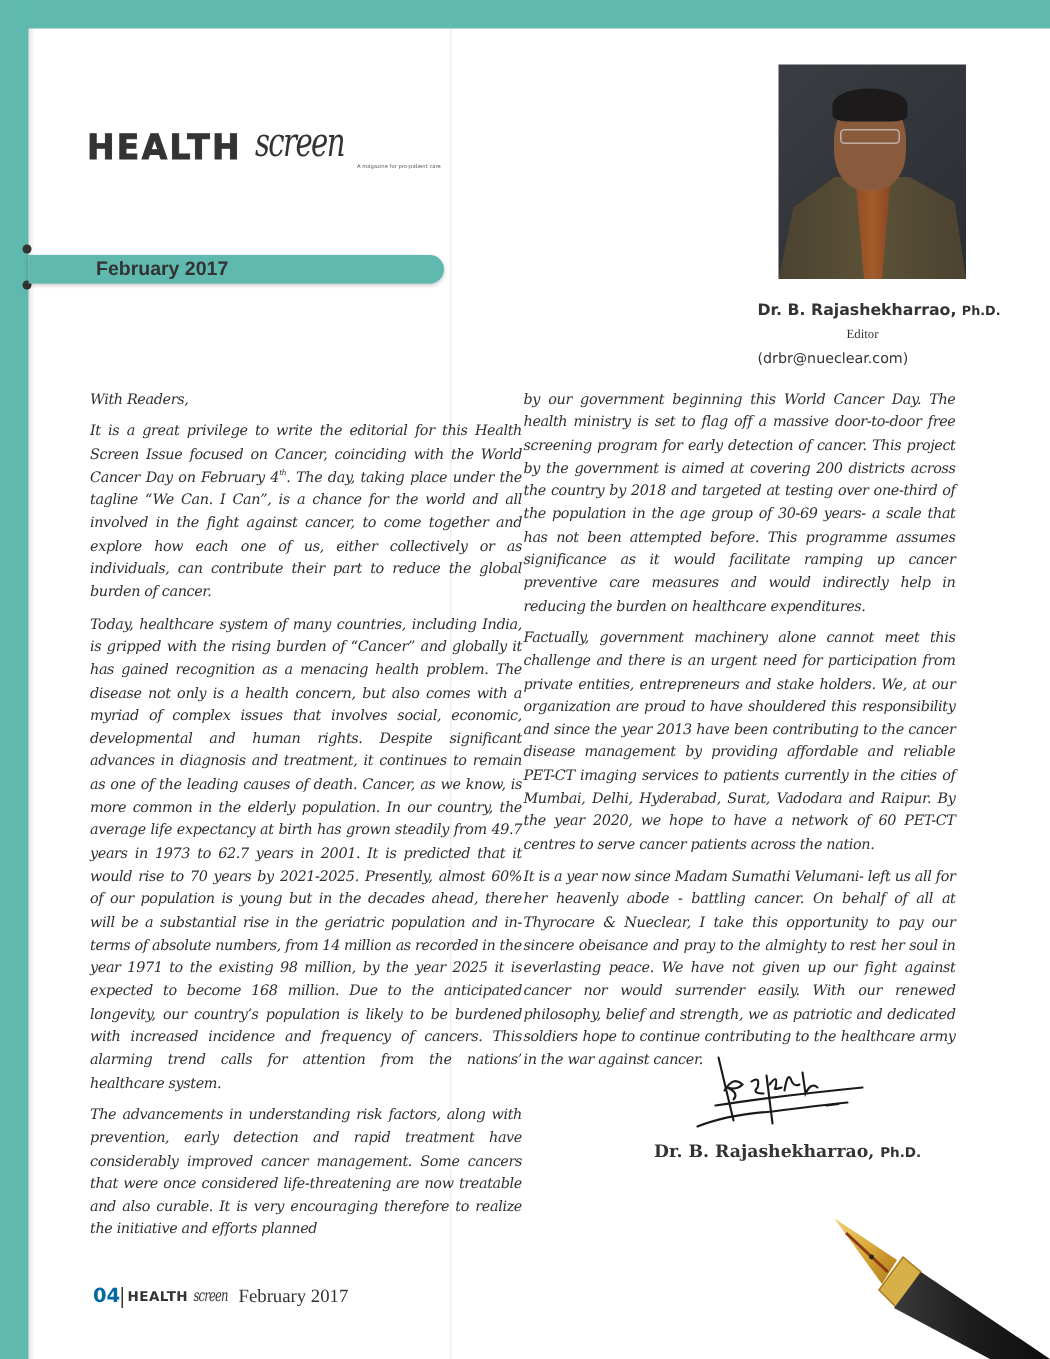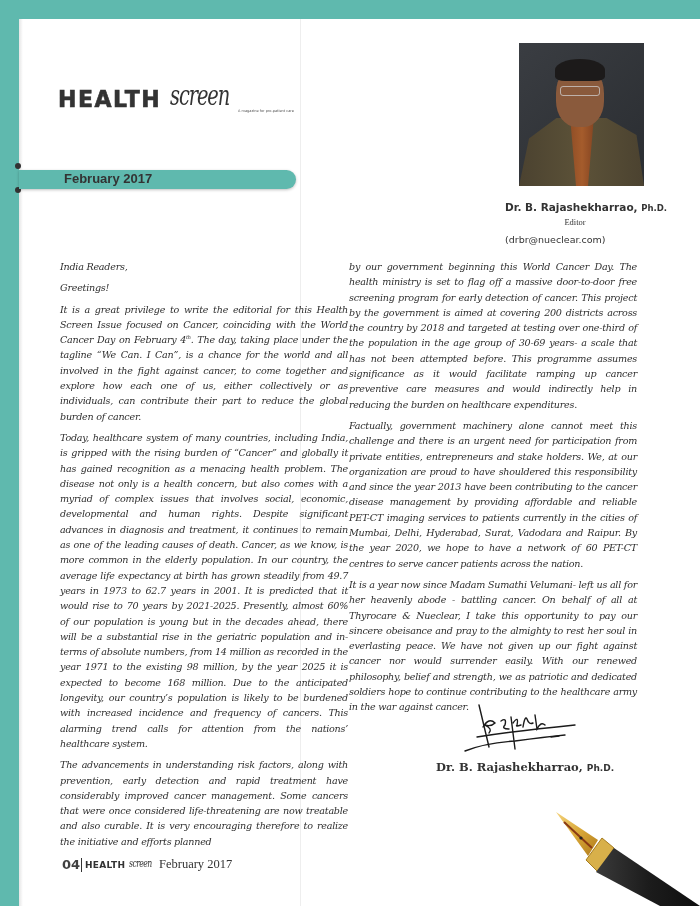--- a/index.html
+++ b/index.html
@@ -64,21 +64,21 @@
 
     
     .signature { position: absolute; left: 455px; top: 695px; width: 140px; height: 60px; }
     .sig-name { position: absolute; left: 436px; top: 760px; width: 170px; text-align: center;
       font-family: "DejaVu Serif", serif; font-weight: bold; font-size: 11.5px; color: #333; white-space: nowrap; }
     .sig-name .phd { font-family: "DejaVu Sans", sans-serif; font-size: 9px; }
 
     
     .footer { position: absolute; left: 62px; top: 857px; height: 18px; white-space: nowrap; }
     .footer-page { position: absolute; left: 0; top: 0; font-family: "DejaVu Sans", sans-serif;
-      font-weight: 900; font-size: 13px; color: #404040; text-align: right; }
+      font-weight: 900; font-size: 13px; color: #0369a1; text-align: right; }
     .footer-sep { position: absolute; left: 19px; top: 1px; width: 1px; height: 14px; background: #333; }
     .footer-health { position: absolute; left: 23px; top: 3px; font-family: "DejaVu Sans", sans-serif;
       font-weight: 900; font-size: 9px; color: #333; letter-spacing: 0.3px; }
     .footer-screen { position: absolute; left: 67px; top: 0px; font-family: "DejaVu Serif", serif;
       font-style: italic; font-size: 11px; color: #333; transform: scaleX(0.7); transform-origin: left top; letter-spacing: -0.8px; }
     .footer-date { position: absolute; left: 97px; top: 0px; font-family: "Liberation Serif", serif;
       font-size: 12.5px; color: #333; }
 
     
     .pen { position: absolute; left: 540px; top: 790px; width: 160px; height: 116px; overflow: hidden; }
@@ -111,22 +111,21 @@
   <div class="glasses"></div>
 </div>
 <div class="editor-name">
   <span>Dr. B. Rajashekharrao,</span>
   <span class="phd">Ph.D.</span>
 </div>
 <div class="editor-role">Editor</div>
 <div class="editor-email">(drbr@nueclear.com)</div>
 
 <div class="col col-left">
-  <p>India Readers,</p>
-  <p>Greetings!</p>
+  <p>With Readers,</p>
   <p><span>It is a great privilege to write the editorial for this Health Screen Issue focused on Cancer, coinciding with the World Cancer Day on February 4</span><sup>th</sup><span>.  The day, taking place under the tagline “We Can. I Can”, is a chance for the world and all involved in the fight against cancer, to come together and explore how each one of us, either collectively or as individuals, can contribute their part to reduce the global burden of cancer.</span></p>
   <p>Today, healthcare system of many countries, including India, is gripped with the rising burden of “Cancer” and globally it has gained recognition as a menacing health problem. The disease not only is a health concern, but also comes with a myriad of complex issues that involves social, economic, developmental and human rights. Despite significant advances in diagnosis and treatment, it continues to remain as one of the leading causes of death. Cancer, as we know, is more common in the elderly population. In our country, the average life expectancy at birth has grown steadily from 49.7 years in 1973 to 62.7 years in 2001. It is predicted that it would rise to 70 years by 2021-2025. Presently, almost 60% of our population is young but in the decades ahead, there will be a substantial rise in the geriatric population and in-terms of absolute numbers, from 14 million as recorded in the year 1971 to the existing 98 million, by the year 2025 it is expected to become 168 million. Due to the anticipated longevity, our country’s population is likely to be burdened with increased incidence and frequency of cancers. This alarming trend calls for attention from the nations’ healthcare system.</p>
   <p>The advancements in understanding risk factors, along with prevention, early detection and rapid treatment have considerably improved cancer management. Some cancers that were once considered life-threatening are now treatable and also curable. It is very encouraging therefore to realize the initiative and efforts planned</p>
 </div>
 
 <div class="col col-right">
   <p>by our government beginning this World Cancer Day. The health ministry is set to flag off a massive door-to-door free screening program for early detection of cancer. This project by the government is aimed at covering 200 districts across the country by 2018 and targeted at testing over one-third of the population in the age group of 30-69 years- a scale that has not been attempted before. This programme assumes significance as it would facilitate ramping up cancer preventive care measures and would indirectly help in reducing the burden on healthcare expenditures.</p>
   <p>Factually, government machinery alone cannot meet this challenge and there is an urgent need for participation from private entities, entrepreneurs and stake holders. We, at our organization are proud to have shouldered this responsibility and since the year 2013 have been contributing to the cancer disease management by providing affordable and reliable PET-CT imaging services to patients currently in the cities of Mumbai, Delhi, Hyderabad, Surat, Vadodara and Raipur. By the year 2020, we hope to have a network of 60 PET-CT centres to serve cancer patients across the nation.</p>
   <p>It is a year now since Madam Sumathi Velumani- left us all for her heavenly abode - battling cancer. On behalf of all at Thyrocare &amp; Nueclear, I take this opportunity to pay our sincere obeisance and pray to the almighty to rest her soul in everlasting peace. We have not given up our fight against cancer nor would surrender easily. With our renewed philosophy, belief and strength, we as patriotic and dedicated soldiers hope to continue contributing to the healthcare army in the war against cancer.</p>
 </div>

